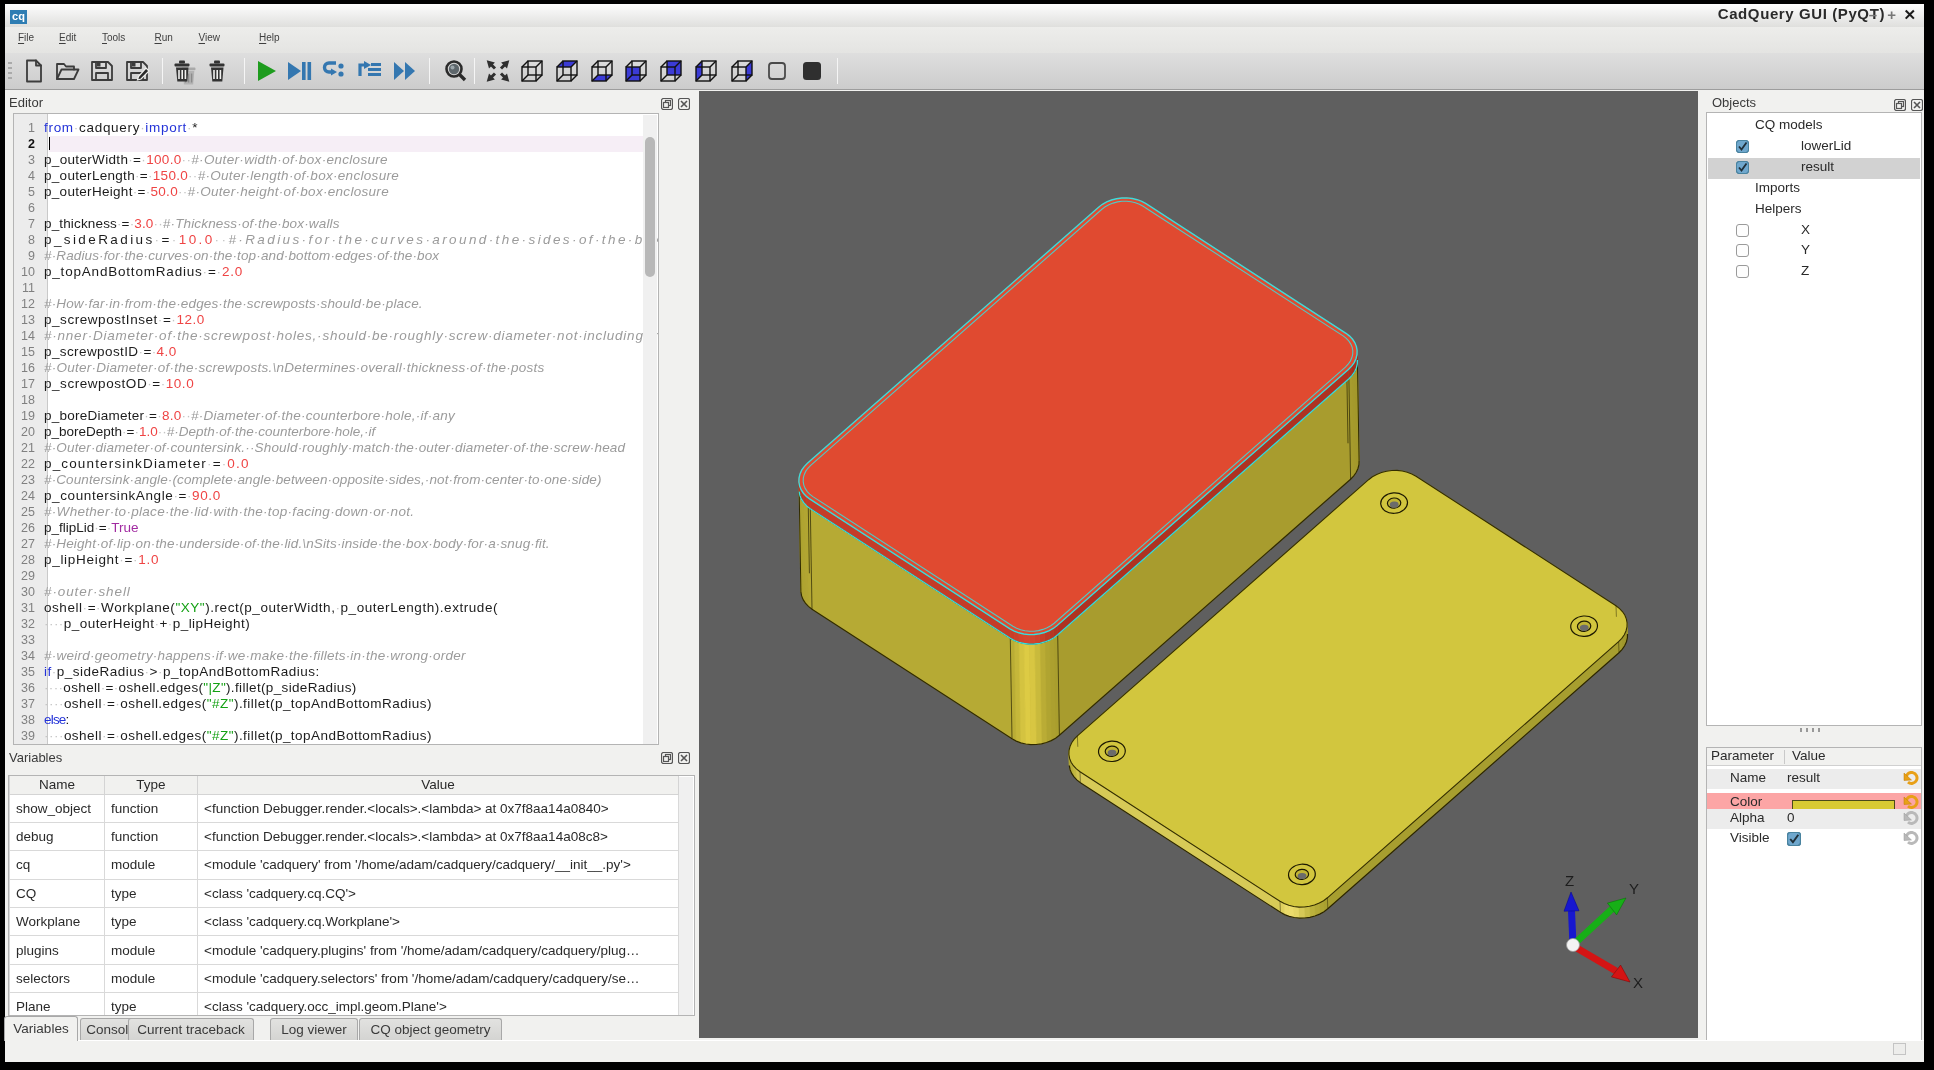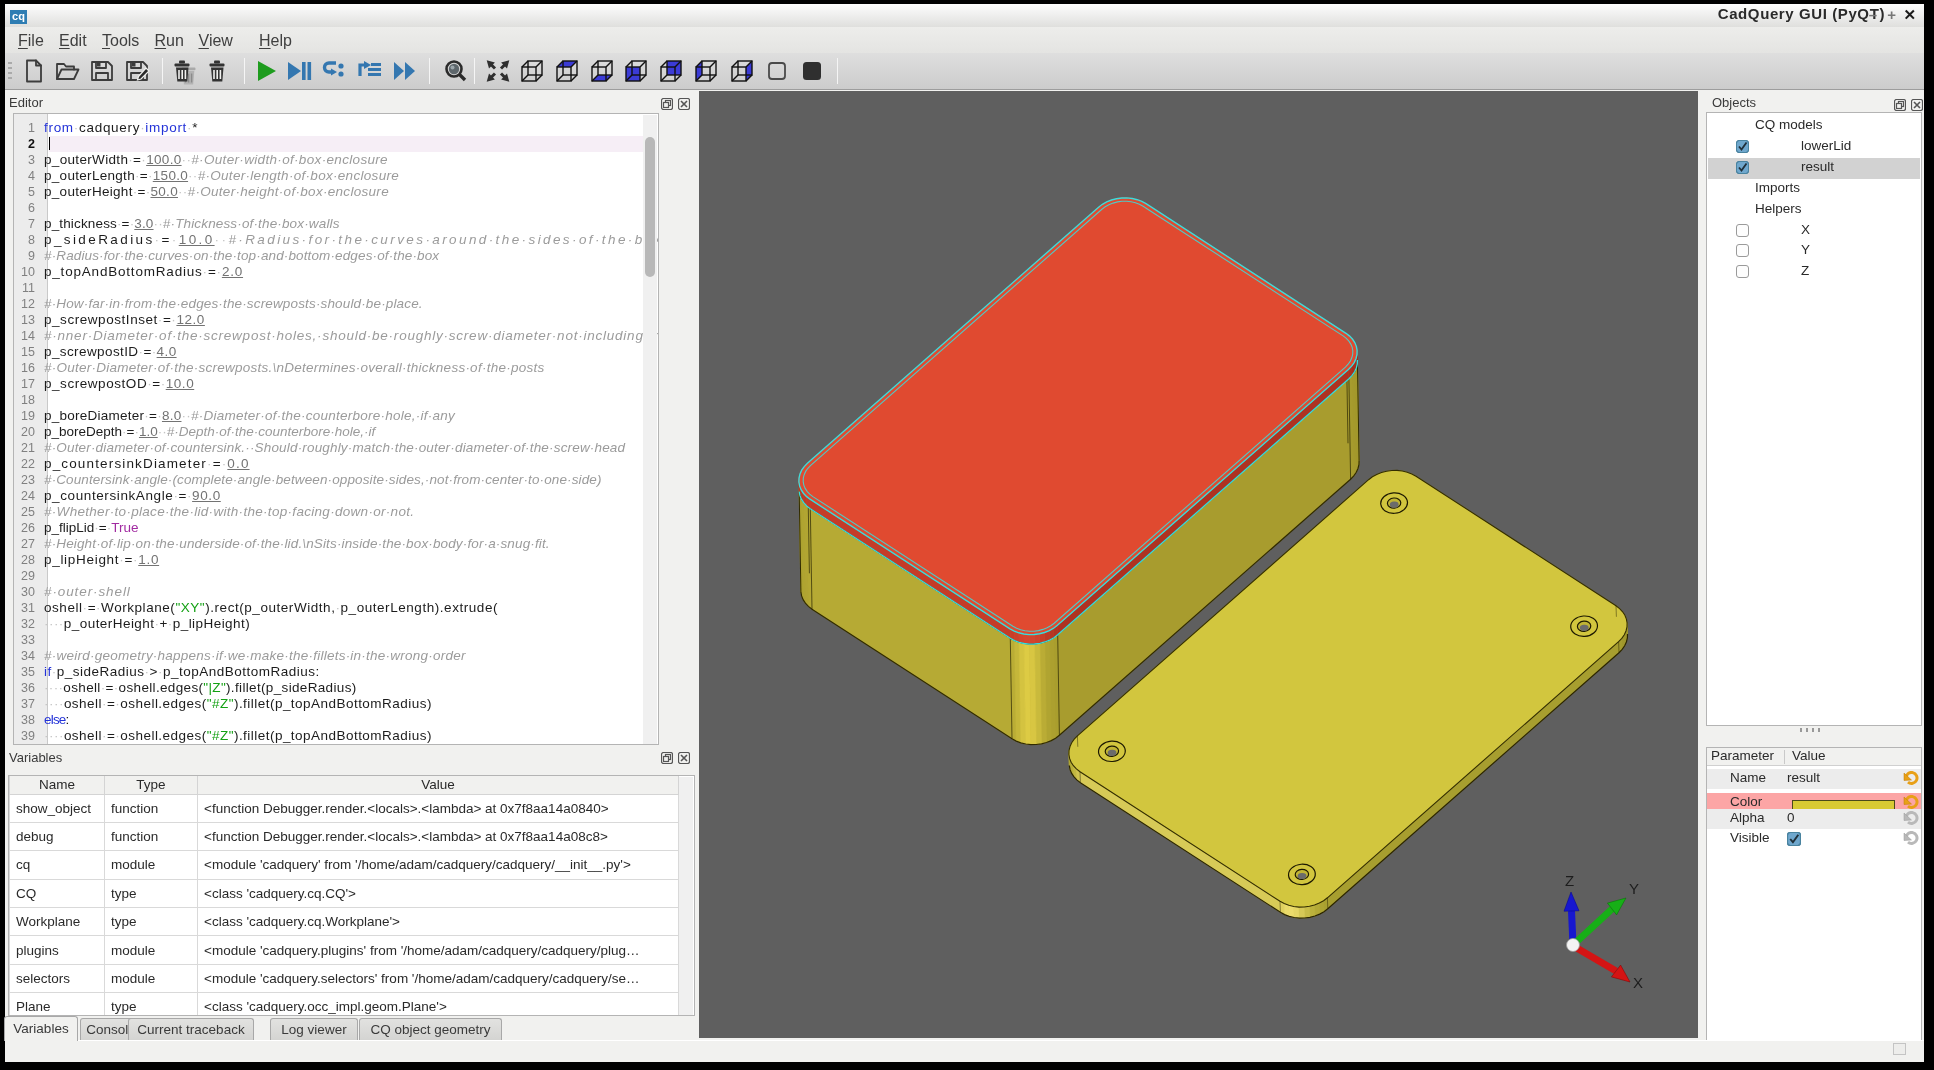--- a/index.html
+++ b/index.html
@@ -7,21 +7,21 @@
   background:#f1f1ef; overflow:hidden; }
 #title { position:absolute; left:5px; top:4px; width:1919px; height:23px;
   background:linear-gradient(#fdfdfd,#dfdfdd); }
 #title .txt { position:absolute; left:0; right:39px; top:1px; text-align:right;
   font-size:15px; font-weight:bold; color:#2a2a2a; letter-spacing:0.6px; }
 #cqicon { position:absolute; left:5px; top:6px; width:17px; height:14px; background:#2e7db3;
   color:#fff; font-size:11px; font-weight:bold; text-align:center; line-height:13px; }
 .wb { position:absolute; top:2px; font-size:15px; font-weight:bold; }
 .wbx { color:#1a1a1a; }
 #menubar { position:absolute; left:5px; top:27px; width:1919px; height:26px;
-  background:linear-gradient(#ededeb,#e4e4e2); font-size:16px; color:#3f3f3f; }
+  background:linear-gradient(#ededeb,#e4e4e2); font-size:10px; color:#3f3f3f; }
 .mi { position:absolute; top:5px; }
 .mi u { text-decoration-thickness:1px; text-underline-offset:2px; }
 #toolbar { position:absolute; left:5px; top:53px; width:1919px; height:37px;
   background:linear-gradient(#dedede,#cccccc); border-bottom:1px solid #9d9d9d; }
 .tbi { position:absolute; top:5px; transform:translateX(-50%); }
 .tsep { position:absolute; top:5px; width:1px; height:26px; background:#b5b5b5;
   border-right:1px solid #f5f5f5; }
 .grip { position:absolute; left:3px; top:9px; width:4px; height:20px;
   background:repeating-linear-gradient(#aaa 0 2px, transparent 2px 5px); }
 .dockhead { position:absolute; font-size:13px; color:#3a3a3a; }
@@ -34,21 +34,21 @@
 #gutter { position:absolute; left:0; top:0; width:34px; height:100%;
   background:#ececec; border-right:1px solid #c9c9c9; }
 #code { position:absolute; left:0; top:6px; width:100%; font-size:13.5px; line-height:16px;
   color:#1c1c1c; white-space:pre; }
 .cl { position:relative; height:16px; }
 .cl.cur .ct { background:#f6eef6; position:absolute; left:35px; right:15px; }
 .ln { display:inline-block; width:30px; text-align:right; color:#808080; padding-right:9px;
   font-size:12.5px; }
 .ct { }
 .k { color:#2433d8; font-style:normal; }
-.n { color:#737373;text-decoration:underline; }
+.n { color:#ef4444; }
 .c { color:#9b9b9b; font-style:italic; }
 .s { color:#13a113; }
 .t { color:#a12ba1; }
 .d { color:#c4c4c4; }
 .cursor { display:inline-block; width:1px; height:13px; background:#000; vertical-align:-2px; }
 #esb { position:absolute; right:1px; top:1px; width:14px; height:631px; background:#f0f0f0; }
 #esb .thumb { position:absolute; left:2px; top:22px; width:10px; height:140px;
   background:#b8b8b8; border-radius:5px; }
 #vars { position:absolute; left:8px; top:775px; width:687px; height:241px; background:#fff;
   border:1px solid #b4b4b4; overflow:hidden; }

